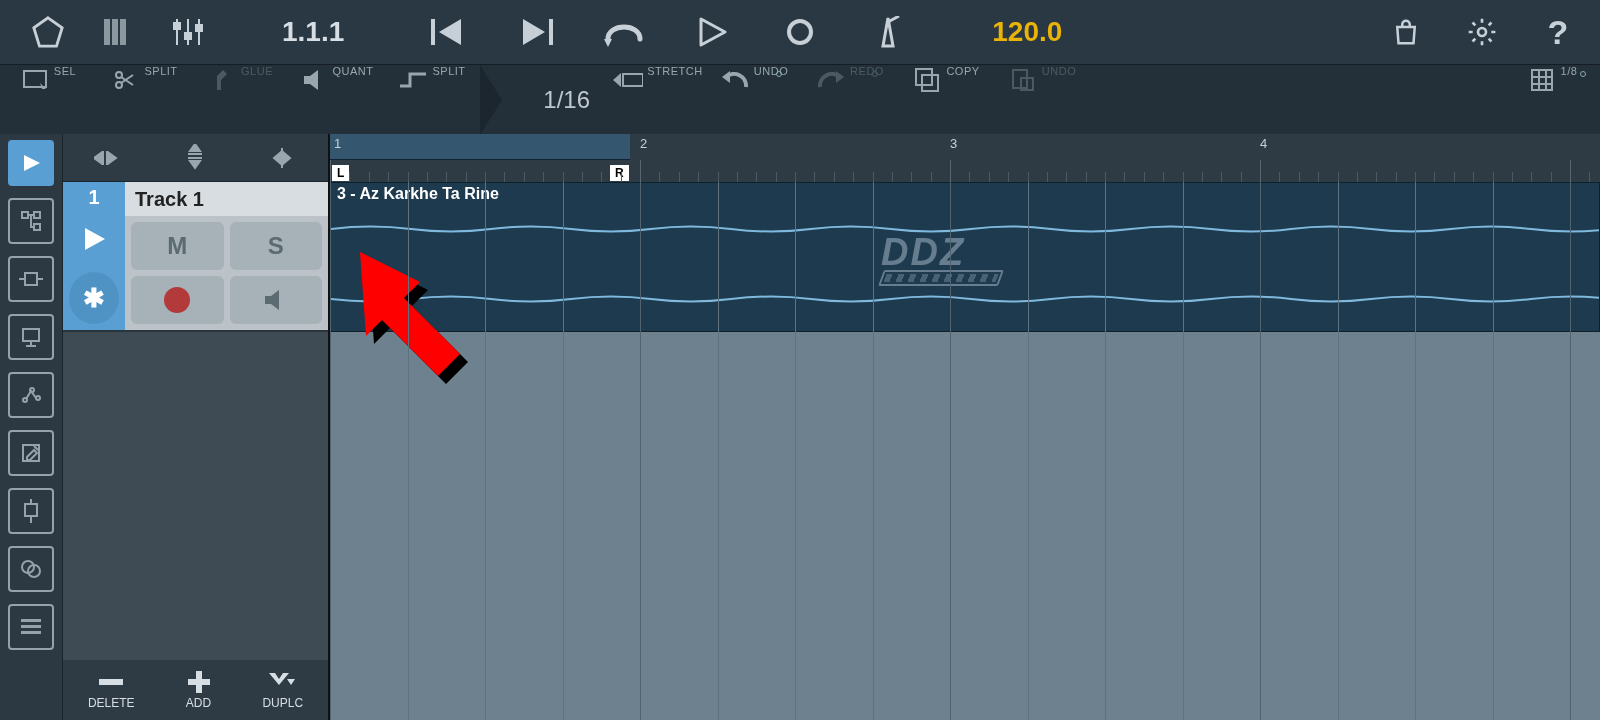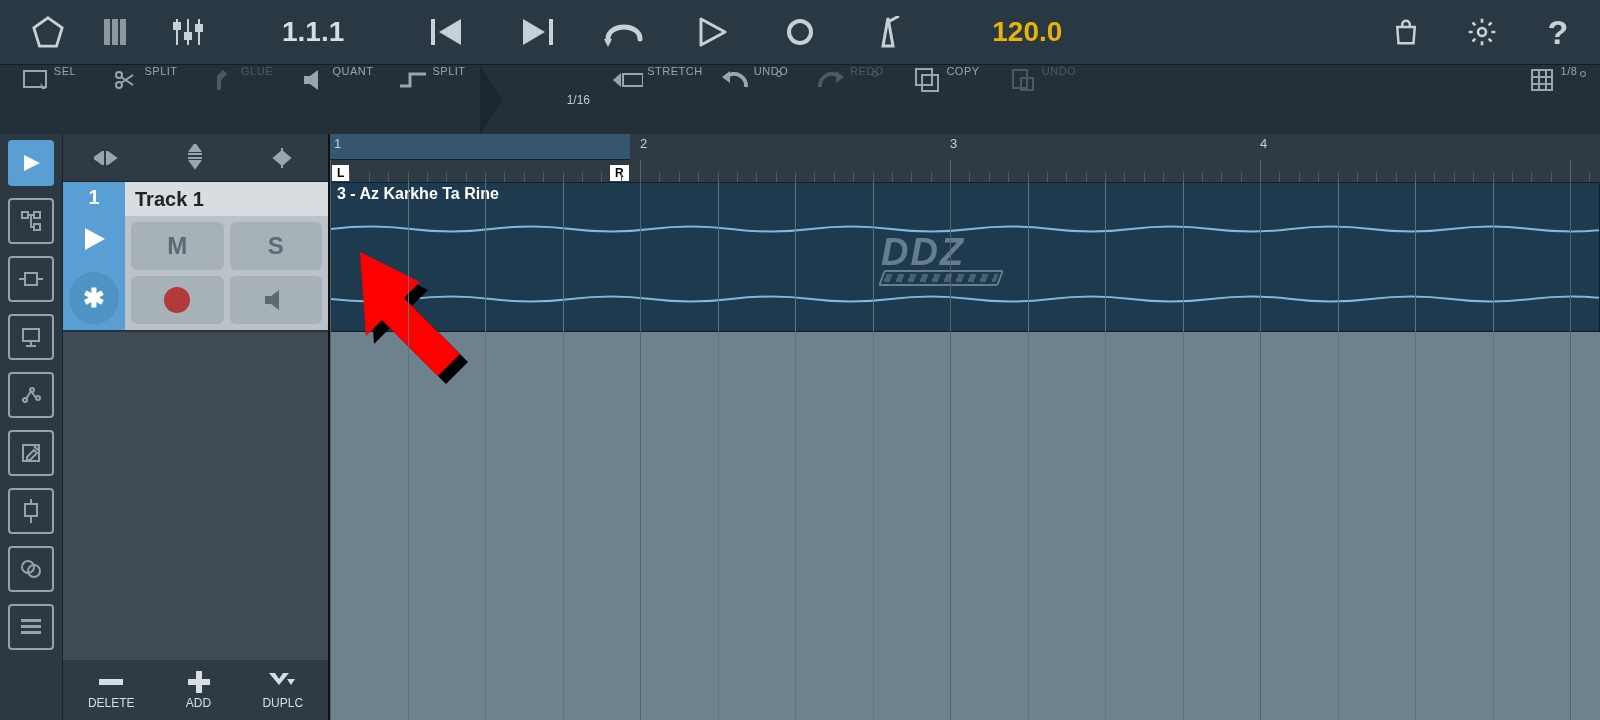--- a/index.html
+++ b/index.html
@@ -52,21 +52,21 @@
   }
   .snap-flag::before {
     content:"";
     position:absolute;
     left:0; top:0;
     width:0; height:0;
     border-top: 35px solid transparent;
     border-bottom: 35px solid transparent;
     border-left: 22px solid #1b262e;
   }
-  .snap-value { font-size: 12px; color:#bfc8ce; }
+  .snap-value { font-size: 24px; color:#bfc8ce; }
   .tool .dot-badge {
     position:absolute; top:6px; right:20px;
     width:6px; height:6px; border-radius:50%;
     border:1px solid #8aa; background:transparent;
   }
 
   
   .mainrow { flex:1; display:flex; min-height:0; }
 
   

